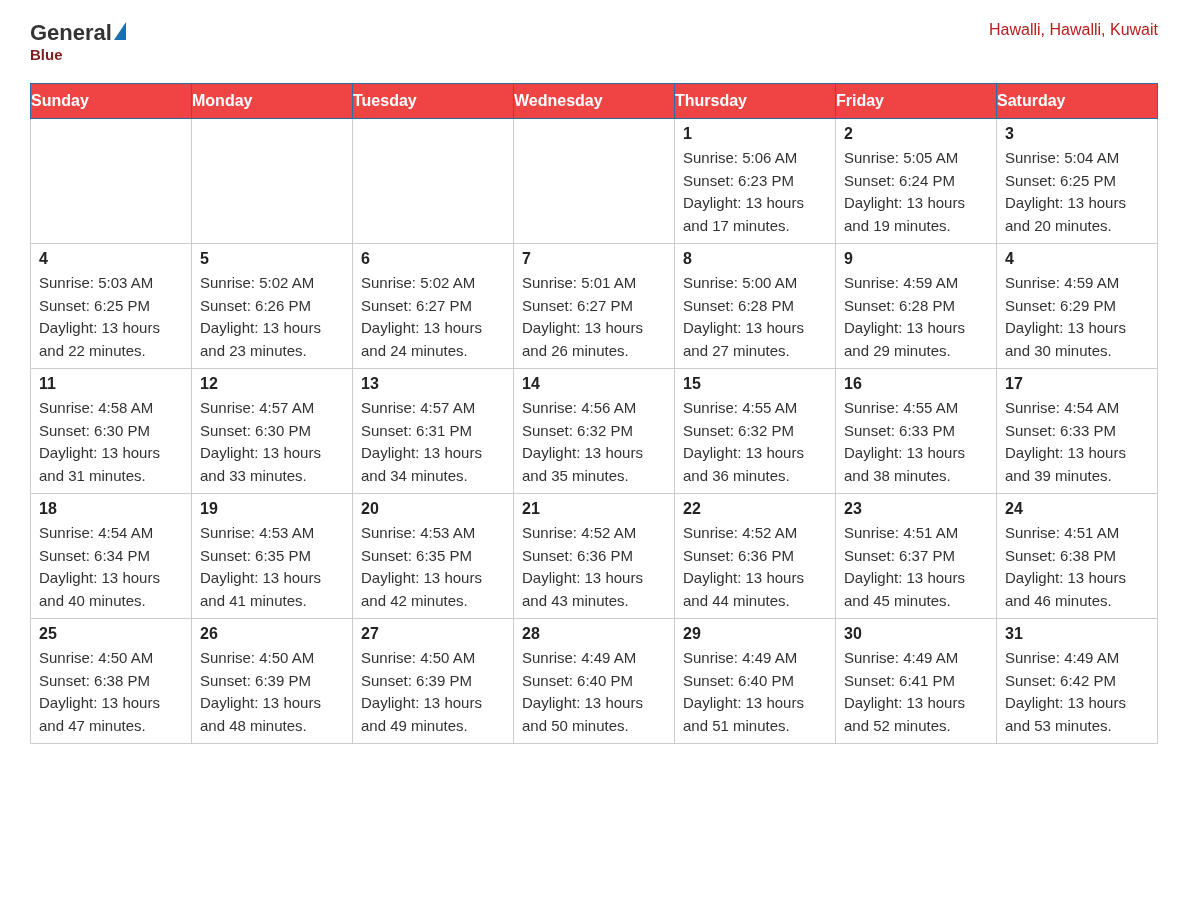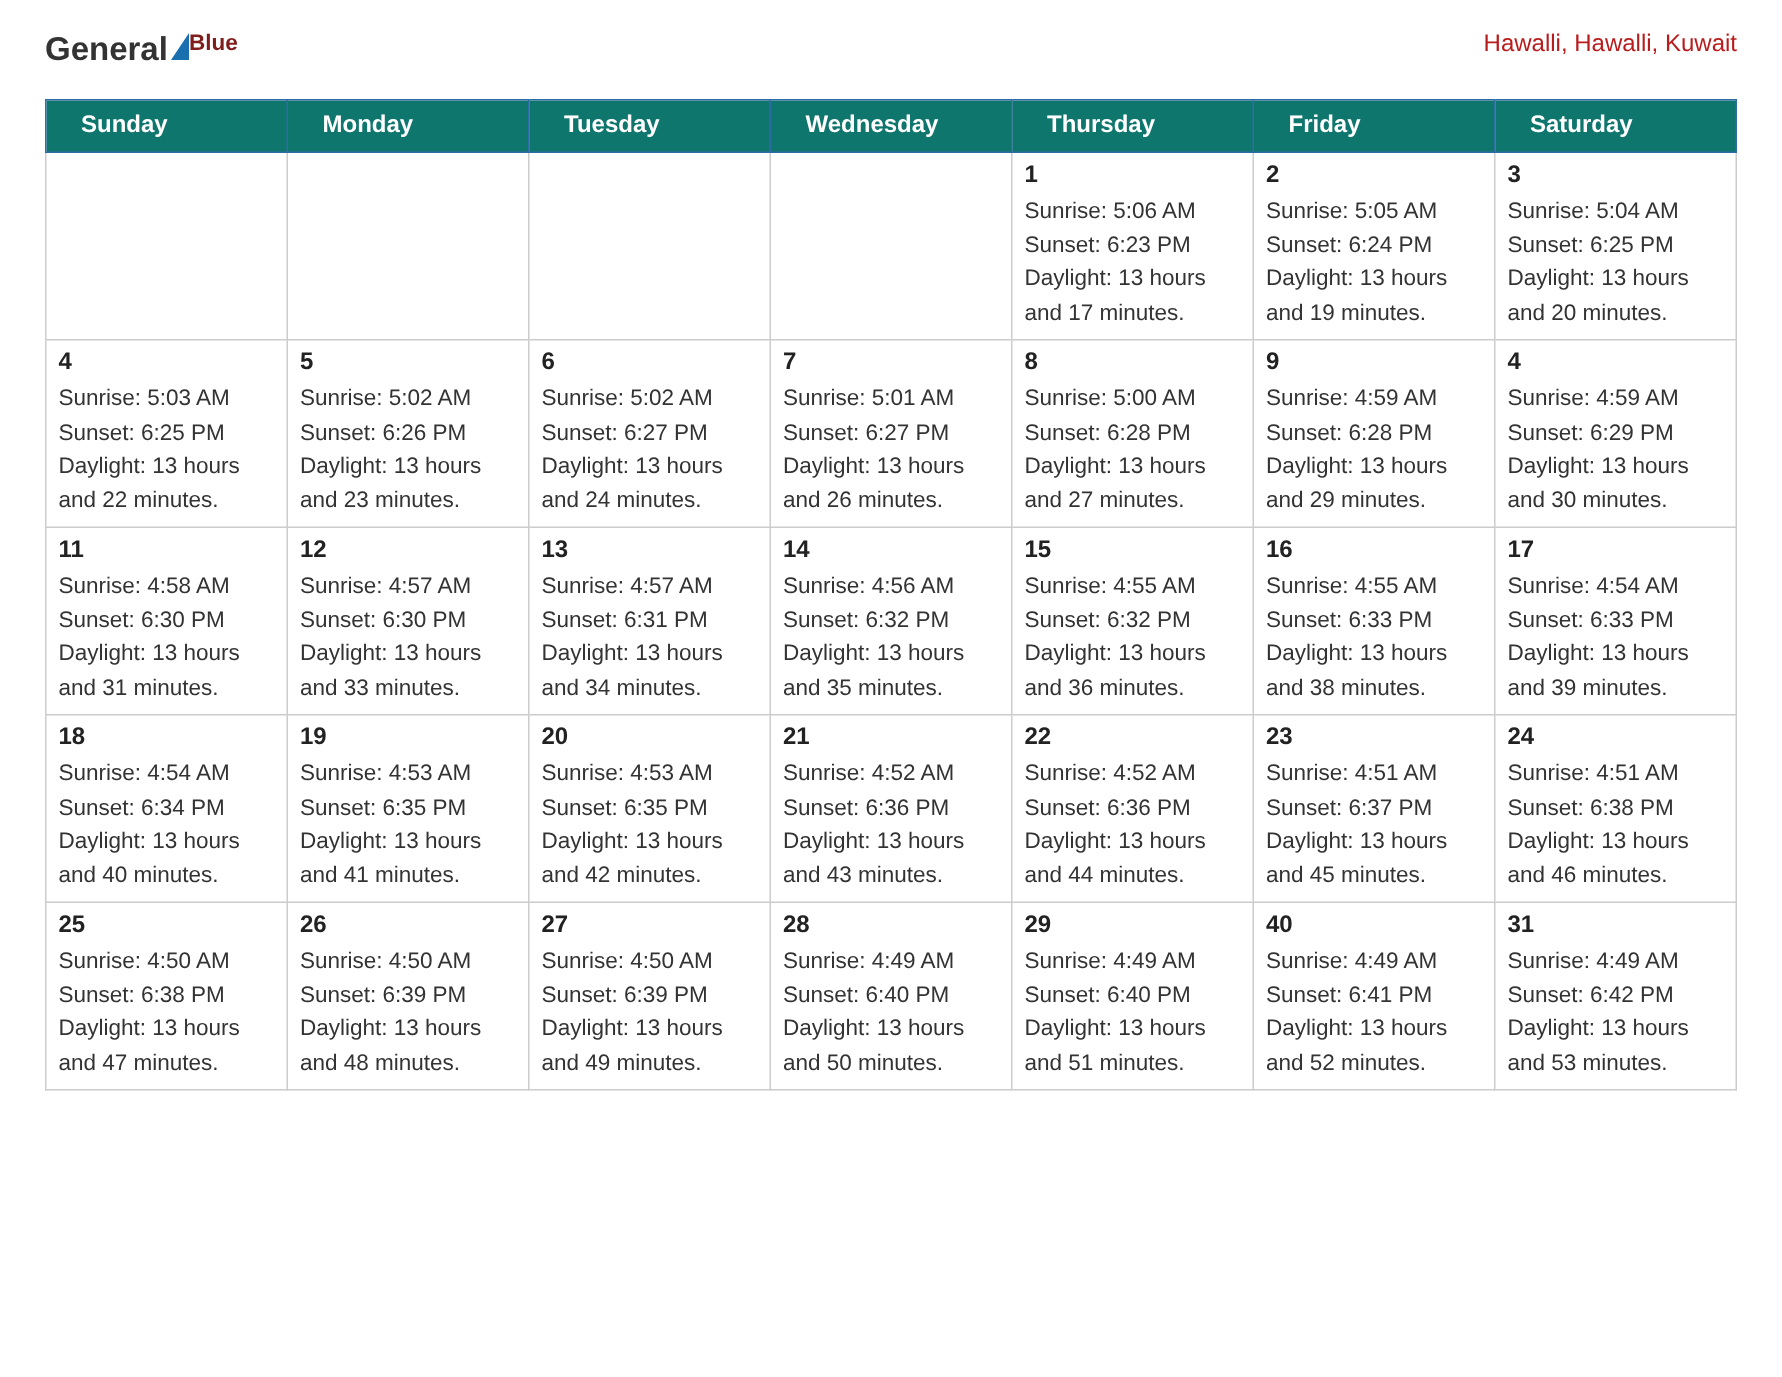--- a/index.html
+++ b/index.html
@@ -53,25 +53,25 @@
       font-size: 16px;
       color: #b91c1c;
       margin-top: 1px;
     }
     .calendar {
       width: 100%;
       border-collapse: collapse;
       border: 1px solid #aaa;
     }
     .calendar th {
-      background-color: #0f766e;
+      background-color: #ef4444;
       color: #fff;
       font-size: 16px;
       font-weight: bold;
-      padding: 8px 23px;
+      padding: 8px 0;
       text-align: left;
       border: 1px solid #2e6da4;
     }
     .calendar td {
       vertical-align: top;
       border: 1px solid #ccc;
       padding: 6px 8px;
       width: calc(100% / 7);
       min-height: 100px;
       font-size: 13px;
@@ -94,21 +94,21 @@
     }
     tr.week-row td {
       height: 115px;
     }
   </style>
 </head>
 <body>
 
 <div class="header">
   <div class="logo">
-    <div style="display:flex; flex-direction:row; align-items:flex-start;">
+    <div style="display:flex; flex-direction:column; align-items:flex-start;">
       <div style="display:flex; align-items:center;">
         <span class="logo-text-general">General</span>
         <div class="logo-triangle"></div>
       </div>
       <span class="logo-text-blue">Blue</span>
     </div>
   </div>
   <div class="title-section">
     <div class="location">Hawalli, Hawalli, Kuwait</div>
   </div>
@@ -162,17 +162,17 @@
         <td><span class="day-number">22</span><span class="day-info">Sunrise: 4:52 AM<br>Sunset: 6:36 PM<br>Daylight: 13 hours and 44 minutes.</span></td>
         <td><span class="day-number">23</span><span class="day-info">Sunrise: 4:51 AM<br>Sunset: 6:37 PM<br>Daylight: 13 hours and 45 minutes.</span></td>
         <td><span class="day-number">24</span><span class="day-info">Sunrise: 4:51 AM<br>Sunset: 6:38 PM<br>Daylight: 13 hours and 46 minutes.</span></td>
       </tr>
       <tr class="week-row">
         <td><span class="day-number">25</span><span class="day-info">Sunrise: 4:50 AM<br>Sunset: 6:38 PM<br>Daylight: 13 hours and 47 minutes.</span></td>
         <td><span class="day-number">26</span><span class="day-info">Sunrise: 4:50 AM<br>Sunset: 6:39 PM<br>Daylight: 13 hours and 48 minutes.</span></td>
         <td><span class="day-number">27</span><span class="day-info">Sunrise: 4:50 AM<br>Sunset: 6:39 PM<br>Daylight: 13 hours and 49 minutes.</span></td>
         <td><span class="day-number">28</span><span class="day-info">Sunrise: 4:49 AM<br>Sunset: 6:40 PM<br>Daylight: 13 hours and 50 minutes.</span></td>
         <td><span class="day-number">29</span><span class="day-info">Sunrise: 4:49 AM<br>Sunset: 6:40 PM<br>Daylight: 13 hours and 51 minutes.</span></td>
-        <td><span class="day-number">40</span><span class="day-info">Sunrise: 4:49 AM<br>Sunset: 6:41 PM<br>Daylight: 13 hours and 52 minutes.</span></td>
+        <td><span class="day-number">30</span><span class="day-info">Sunrise: 4:49 AM<br>Sunset: 6:41 PM<br>Daylight: 13 hours and 52 minutes.</span></td>
         <td><span class="day-number">31</span><span class="day-info">Sunrise: 4:49 AM<br>Sunset: 6:42 PM<br>Daylight: 13 hours and 53 minutes.</span></td>
       </tr>
     </tbody>
 </table>
 
 </body></html>

